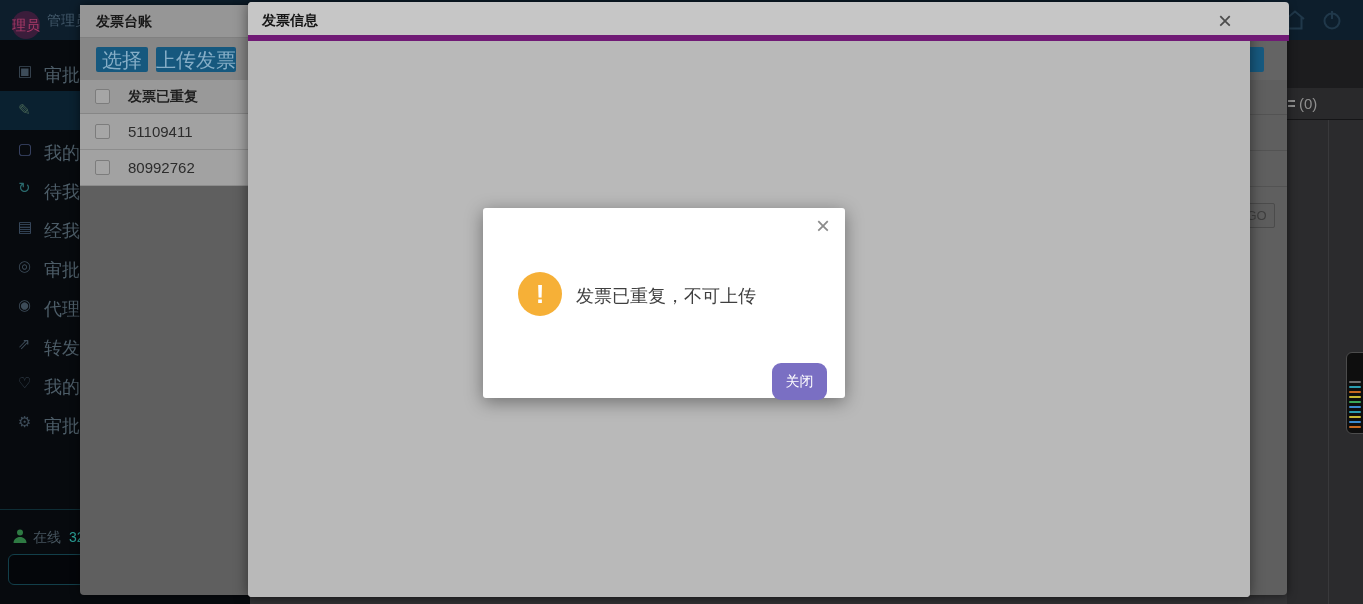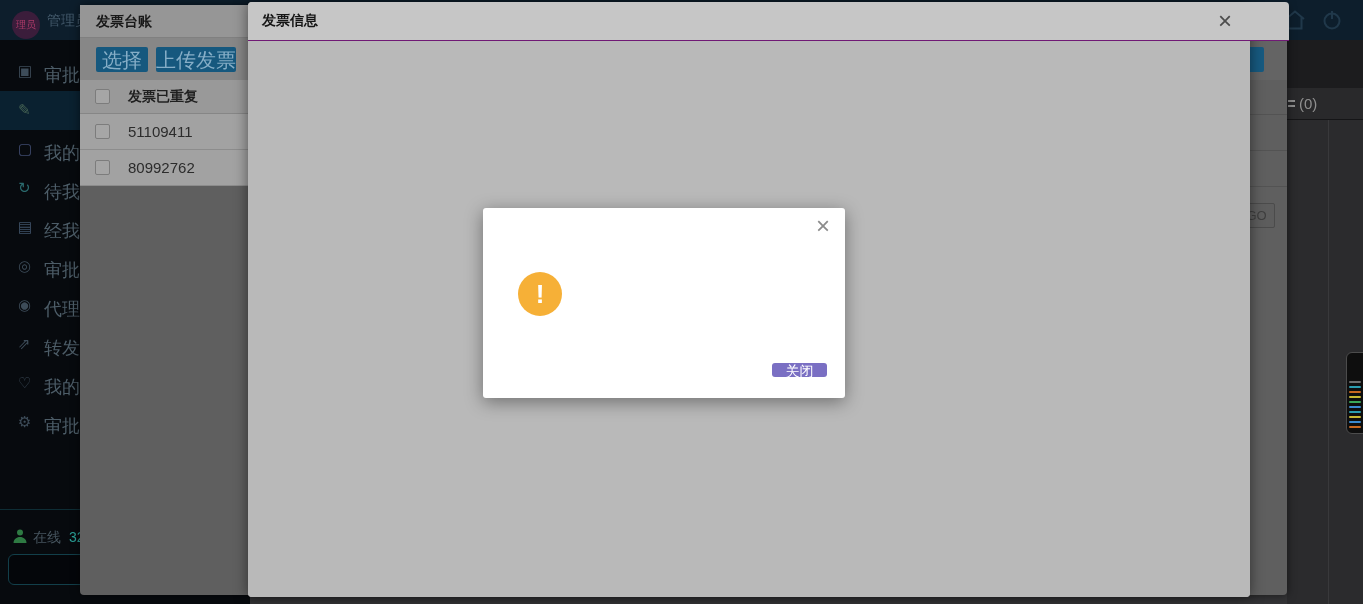--- a/index.html
+++ b/index.html
@@ -4,21 +4,21 @@
 <style>
   * { margin:0; padding:0; box-sizing:border-box; }
   html,body { background:#000; }
   body { font-family:"Liberation Sans","DejaVu Sans",sans-serif; }
   .stage { position:relative; width:1363px; height:604px; overflow:hidden; background:#343436; }
 
   
   .left-col { position:absolute; left:0; top:0; width:250px; height:604px; background:#070a0e; }
   .app-header { position:absolute; left:0; top:0; width:1363px; height:40px; background:#0d1e2c; }
   .avatar { position:absolute; left:12px; top:11px; width:28px; height:28px; border-radius:50%;
-            background:#3b1d3b; color:#aa3a68; font-size:10px; line-height:28px; text-align:center; }
+            background:#3b1d3b; color:#aa3a68; font-size:14px; line-height:28px; text-align:center; }
   .username { position:absolute; left:47px; top:12px; font-size:14px; color:#42586a; white-space:nowrap; }
   .hdr-icon { position:absolute; top:8px; width:24px; height:24px; }
   .hdr-icon svg { width:24px; height:24px; stroke:#20384a; fill:none; stroke-width:2; }
   .home-pos { left:1283px; } .power-pos { left:1320px; }
 
   .right-panel { position:absolute; left:1287px; top:40px; width:76px; height:564px; background:#2b2b2d; }
   .rp-strip1 { position:absolute; left:0; top:0; width:76px; height:48px; background:#1c1c1e; }
   .rp-badge-row { position:absolute; left:0; top:48px; width:76px; height:32px; background:#29292b;
                   border-bottom:1px solid #151517; color:#8f8f8f; font-size:15px; }
   .rp-frag { position:absolute; left:1px; top:12px; width:7px; height:8px; }
@@ -76,36 +76,36 @@
   .tnum { position:absolute; left:48px; top:9px; font-size:15px; color:#2c2c2c; }
   .sliver-line { position:absolute; left:1168px; width:39px; height:1px; background:#535353; }
   .go-btn { position:absolute; left:1158px; top:198px; width:37px; height:25px; background:#5d5d5d;
             border:1px solid #4b4b4b; border-radius:2px; color:#3e3e3e; font-size:13px; text-align:center;
             line-height:23px; }
 
   
   .modal2 { position:absolute; left:248px; top:2px; width:1002px; height:595px; background:#b9b9b9;
             border-radius:4px; box-shadow:0 0 14px rgba(0,0,0,.5); }
   .m2-titlebar { position:absolute; left:0; top:0; width:1041px; height:39px; background:#c6c6c6;
-                 border-bottom:1px solid #701a75; border-radius:4px 4px 0 0; }
+                 border-bottom:6px solid #701a75; border-radius:4px 4px 0 0; }
   .m2-title { position:absolute; left:14px; top:10px; font-size:14px; font-weight:bold; color:#151515; }
   .m2-close { position:absolute; left:963px; top:5px; width:28px; height:28px; font-size:24px; line-height:28px;
               text-align:center; color:#4c4c4c; cursor:pointer; }
   .m2-body { position:absolute; left:0; top:40px; width:1002px; height:555px; background:#b9b9b9;
              border-radius:0 0 4px 4px; }
 
   
   .alert { position:absolute; left:483px; top:208px; width:362px; height:190px; background:#ffffff;
            border-radius:3px; box-shadow:0 4px 18px rgba(0,0,0,.4); }
   .alert-close { position:absolute; left:325px; top:3px; width:30px; height:30px; font-size:24px; line-height:30px;
                  text-align:center; color:#8c8c8c; cursor:pointer; }
   .warn-circle { position:absolute; left:35px; top:64px; width:44px; height:44px; border-radius:50%;
                  color:#fff; font-size:26px; font-weight:bold; text-align:center; line-height:44px; }
   .alert-msg { position:absolute; left:93px; top:76px; font-size:18px; color:#3f3f3f; }
-  .alert-btn { position:absolute; left:289px; top:155px; width:55px; height:14px; border:none; border-radius:3px;
+  .alert-btn { position:absolute; left:289px; top:155px; width:55px; height:37px; border:none; border-radius:9px;
                color:#fff; font-size:14px; font-family:inherit; cursor:pointer; }
 </style>
 </head>
 <body>
 
 <div class="stage">
 
   <div class="left-col"></div>
 
   <div class="app-header">
@@ -255,16 +255,17 @@
     <div class="m2-titlebar">
       <span class="m2-title">发票信息</span>
     </div>
     <div class="m2-close">×</div>
     <div class="m2-body"></div>
   </div>
 
   <div class="alert">
     <div class="alert-close">×</div>
     <div class="warn-circle" style="background: rgb(246, 176, 55);">!</div>
+    <div class="alert-msg">发票已重复，不可上传</div>
     <button class="alert-btn" style="background: rgb(122, 111, 195);">关闭</button>
   </div>
 
 </div>
 
 </body></html>

